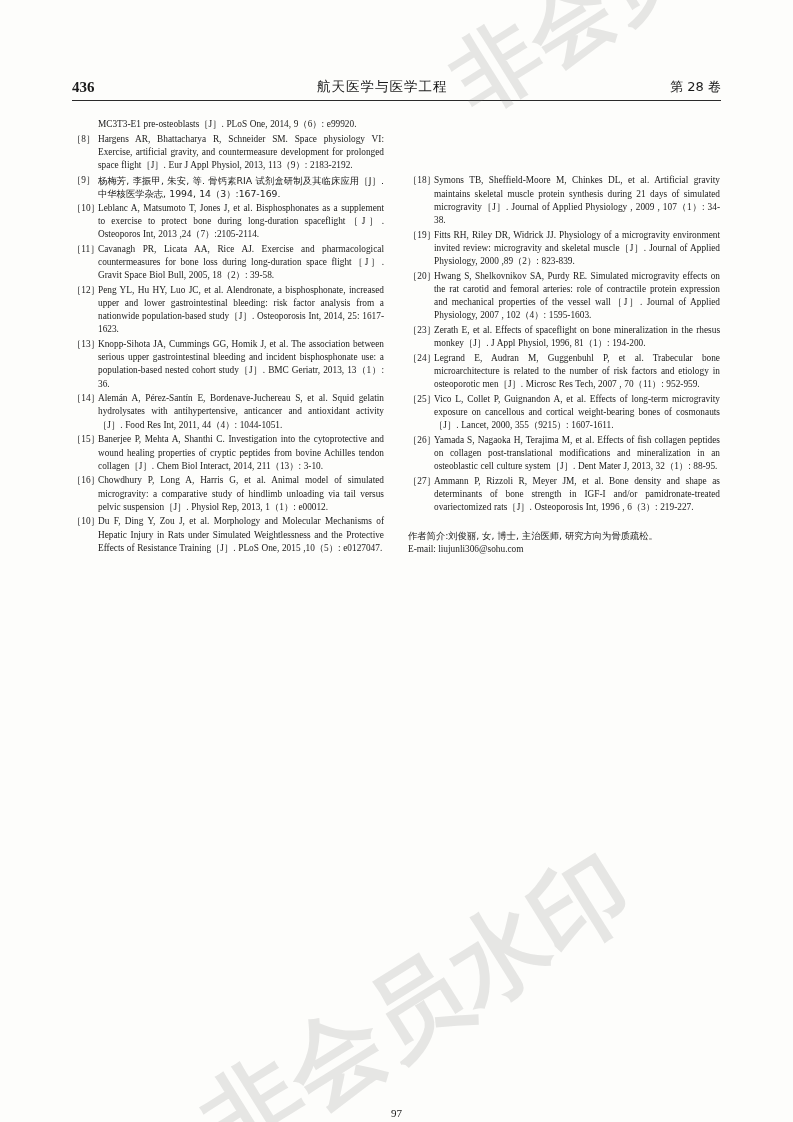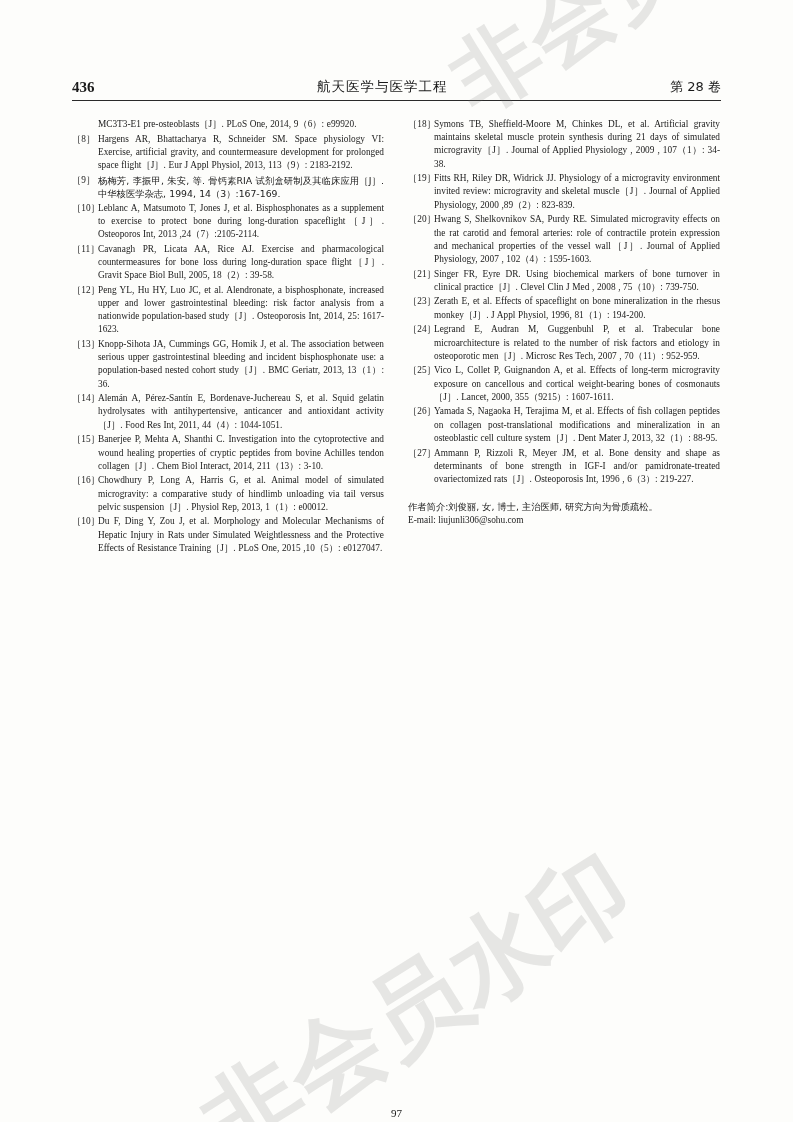--- a/index.html
+++ b/index.html
@@ -86,20 +86,21 @@
   }
   
   .columns {
     position: absolute;
     left: 72px;
     top: 118px;
     width: 649px;
     display: flex;
     gap: 24px;
     z-index: 3;
+    align-items: flex-end;
   }
   .col {
     width: 312px;
   }
   .ref {
     display: flex;
     align-items: flex-start;
     font-size: 9.3px;
     line-height: 1.42;
     margin-bottom: 1.5px;
@@ -214,24 +215,20 @@
       </div>
       <div class="ref">
         <span class="num">［19］</span>
         <span class="txt">Fitts RH, Riley DR, Widrick JJ. Physiology of a microgravity environment invited review: microgravity and skeletal muscle［J］. Journal of Applied Physiology, 2000 ,89（2）: 823-839.</span>
       </div>
       <div class="ref">
         <span class="num">［20］</span>
         <span class="txt">Hwang S, Shelkovnikov SA, Purdy RE. Simulated microgravity effects on the rat carotid and femoral arteries: role of contractile protein expression and mechanical properties of the vessel wall［J］. Journal of Applied Physiology, 2007 , 102（4）: 1595-1603.</span>
       </div>
       <div class="ref">
-        <span class="num">［21］</span>
-        <span class="txt">Singer FR, Eyre DR. Using biochemical markers of bone turnover in clinical practice［J］. Clevel Clin J Med , 2008 , 75（10）: 739-750.</span>
-      </div>
-      <div class="ref">
         <span class="num">［23］</span>
         <span class="txt">Zerath E, et al. Effects of spaceflight on bone mineralization in the rhesus monkey［J］. J Appl Physiol, 1996, 81（1）: 194-200.</span>
       </div>
       <div class="ref">
         <span class="num">［24］</span>
         <span class="txt">Legrand E, Audran M, Guggenbuhl P, et al. Trabecular bone microarchitecture is related to the number of risk factors and etiology in osteoporotic men［J］. Microsc Res Tech, 2007 , 70（11）: 952-959.</span>
       </div>
       <div class="ref">
         <span class="num">［25］</span>
         <span class="txt">Vico L, Collet P, Guignandon A, et al. Effects of long-term microgravity exposure on cancellous and cortical weight-bearing bones of cosmonauts［J］. Lancet, 2000, 355（9215）: 1607-1611.</span>

